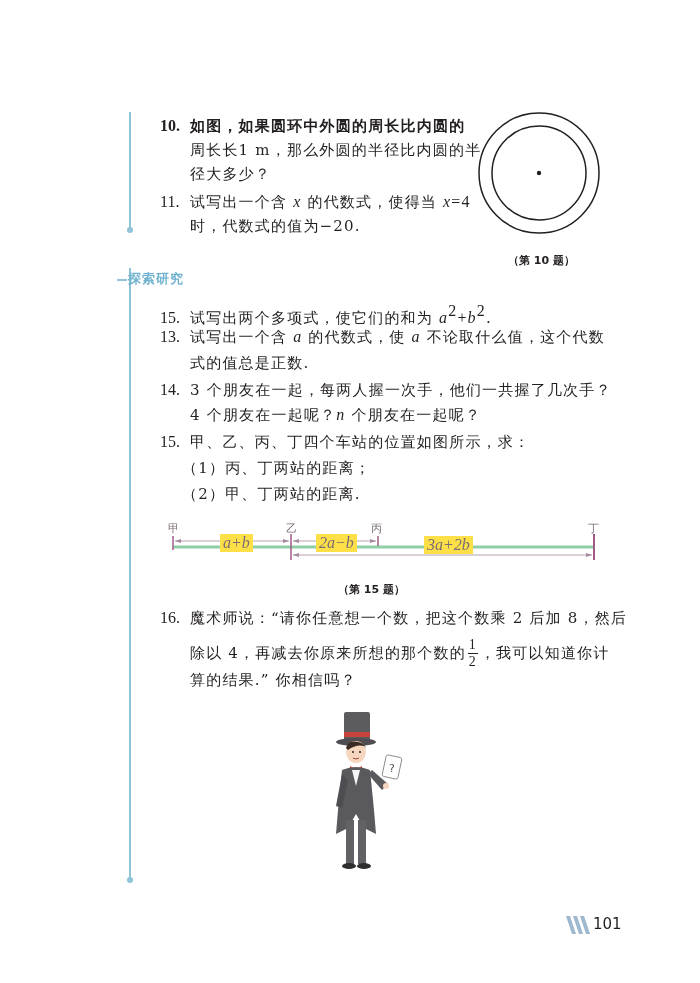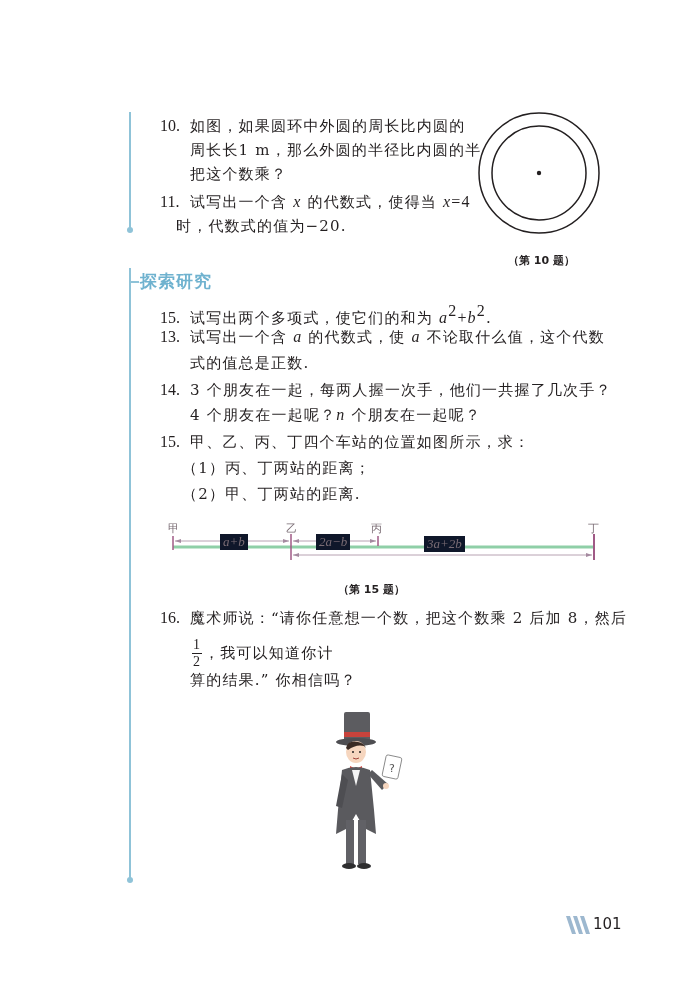--- a/index.html
+++ b/index.html
@@ -44,25 +44,25 @@
       font-style: italic;
       font-size: 16px;
     }
     .roman {
       font-family: "Liberation Serif", serif;
       font-size: 16px;
     }
     sup { font-size: 9px; vertical-align: 7px; }
     .section-title {
       position: absolute;
-      left: 129px;
+      left: 117px;
       top: 270px;
       font-family: "DejaVu Sans", sans-serif;
       font-weight: bold;
-      font-size: 17px;
+      font-size: 13px;
       color: #6fb2cf;
       letter-spacing: 1px;
     }
     .section-dash {
       display: inline-block;
       width: 10px; height: 2px;
       background: #8fc3d8;
       vertical-align: middle;
       margin-right: 1px;
     }
@@ -89,23 +89,23 @@
     .station-label {
       position: absolute;
       font-family: "DejaVu Serif", serif;
       font-size: 11px;
       color: #7a6c74;
     }
     .seg-label {
       position: absolute;
       font-family: "Liberation Serif", serif;
       font-style: italic;
-      font-size: 13px;
+      font-size: 16px;
       color: #7a6c74;
-      background: #0f172a;
+      background: #fde047;
       padding: 0 3px;
     }
     .page-number {
       position: absolute;
       left: 593px;
       top: 915px;
       font-family: "DejaVu Sans", sans-serif;
       font-size: 15px;
       color: #231f20;
     }
@@ -116,34 +116,34 @@
     }
   </style>
 </head>
 <body>
 
 <div class="vline" style="top:112px; height:118px;"></div>
 <div class="vline-dot" style="left:127px; top:227px;"></div>
 <div class="vline" style="top:268px; height:612px;"></div>
 <div class="vline-dot" style="left:127px; top:877px;"></div>
 
-<div class="line" style="left:160px; top:116px;">
+<div class="line" style="left:160px; top:116px;font-weight:bold;">
   <span class="num">10.</span><span>如图，如果圆环中外圆的周长比内圆的</span>
 </div>
 <div class="line" style="left:190px; top:140px;">
   <span>周长长1 m，那么外圆的半径比内圆的半</span>
 </div>
 <div class="line" style="left:190px; top:164px;">
-  <span>把这个数乘？</span>
+  <span>径大多少？</span>
 </div>
 
 <div class="line" style="left:160px; top:192px;">
   <span class="num">11.</span><span>试写出一个含 </span><span class="math">x</span><span> 的代数式，使得当 </span><span class="math">x</span><span class="roman">=4</span>
 </div>
-<div class="line" style="left:176px; top:216px;">
+<div class="line" style="left:190px; top:216px;">
   <span>时，代数式的值为−20.</span>
 </div>
 
 <svg style="position:absolute; left:476px; top:110px;" width="126" height="126" viewBox="0 0 126 126">
   <circle cx="63" cy="63" r="60" fill="none" stroke="#231f20" stroke-width="1.5"></circle>
   <circle cx="63" cy="63" r="47" fill="none" stroke="#231f20" stroke-width="1.5"></circle>
   <circle cx="63" cy="63" r="2.2" fill="#231f20"></circle>
 </svg>
 <div class="caption" style="left:508px; top:253px;">（第 10 题）</div>
 
@@ -207,21 +207,21 @@
   <span class="seg-label" style="left:220px; top:534px;">a+b</span>
   <span class="seg-label" style="left:316px; top:534px;">2a−b</span>
   <span class="seg-label" style="left:424px; top:536px;">3a+2b</span>
 </div>
 <div class="caption" style="left:338px; top:582px;">（第 15 题）</div>
 
 <div class="line" style="left:160px; top:608px;">
   <span class="num">16.</span><span>魔术师说：“请你任意想一个数，把这个数乘 2 后加 8，然后</span>
 </div>
 <div class="line" style="left:190px; top:638px;">
-  <span class="frac">
+  <span>除以 4，再减去你原来所想的那个数的</span><span class="frac">
       <span>1</span>
       <span class="bar"></span>
       <span>2</span>
     </span><span>，我可以知道你计</span>
 </div>
 <div class="line" style="left:190px; top:670px;">
   <span>算的结果.” 你相信吗？</span>
 </div>
 
 <svg style="position:absolute; left:318px; top:710px;" width="100" height="162" viewBox="0 0 100 162">

